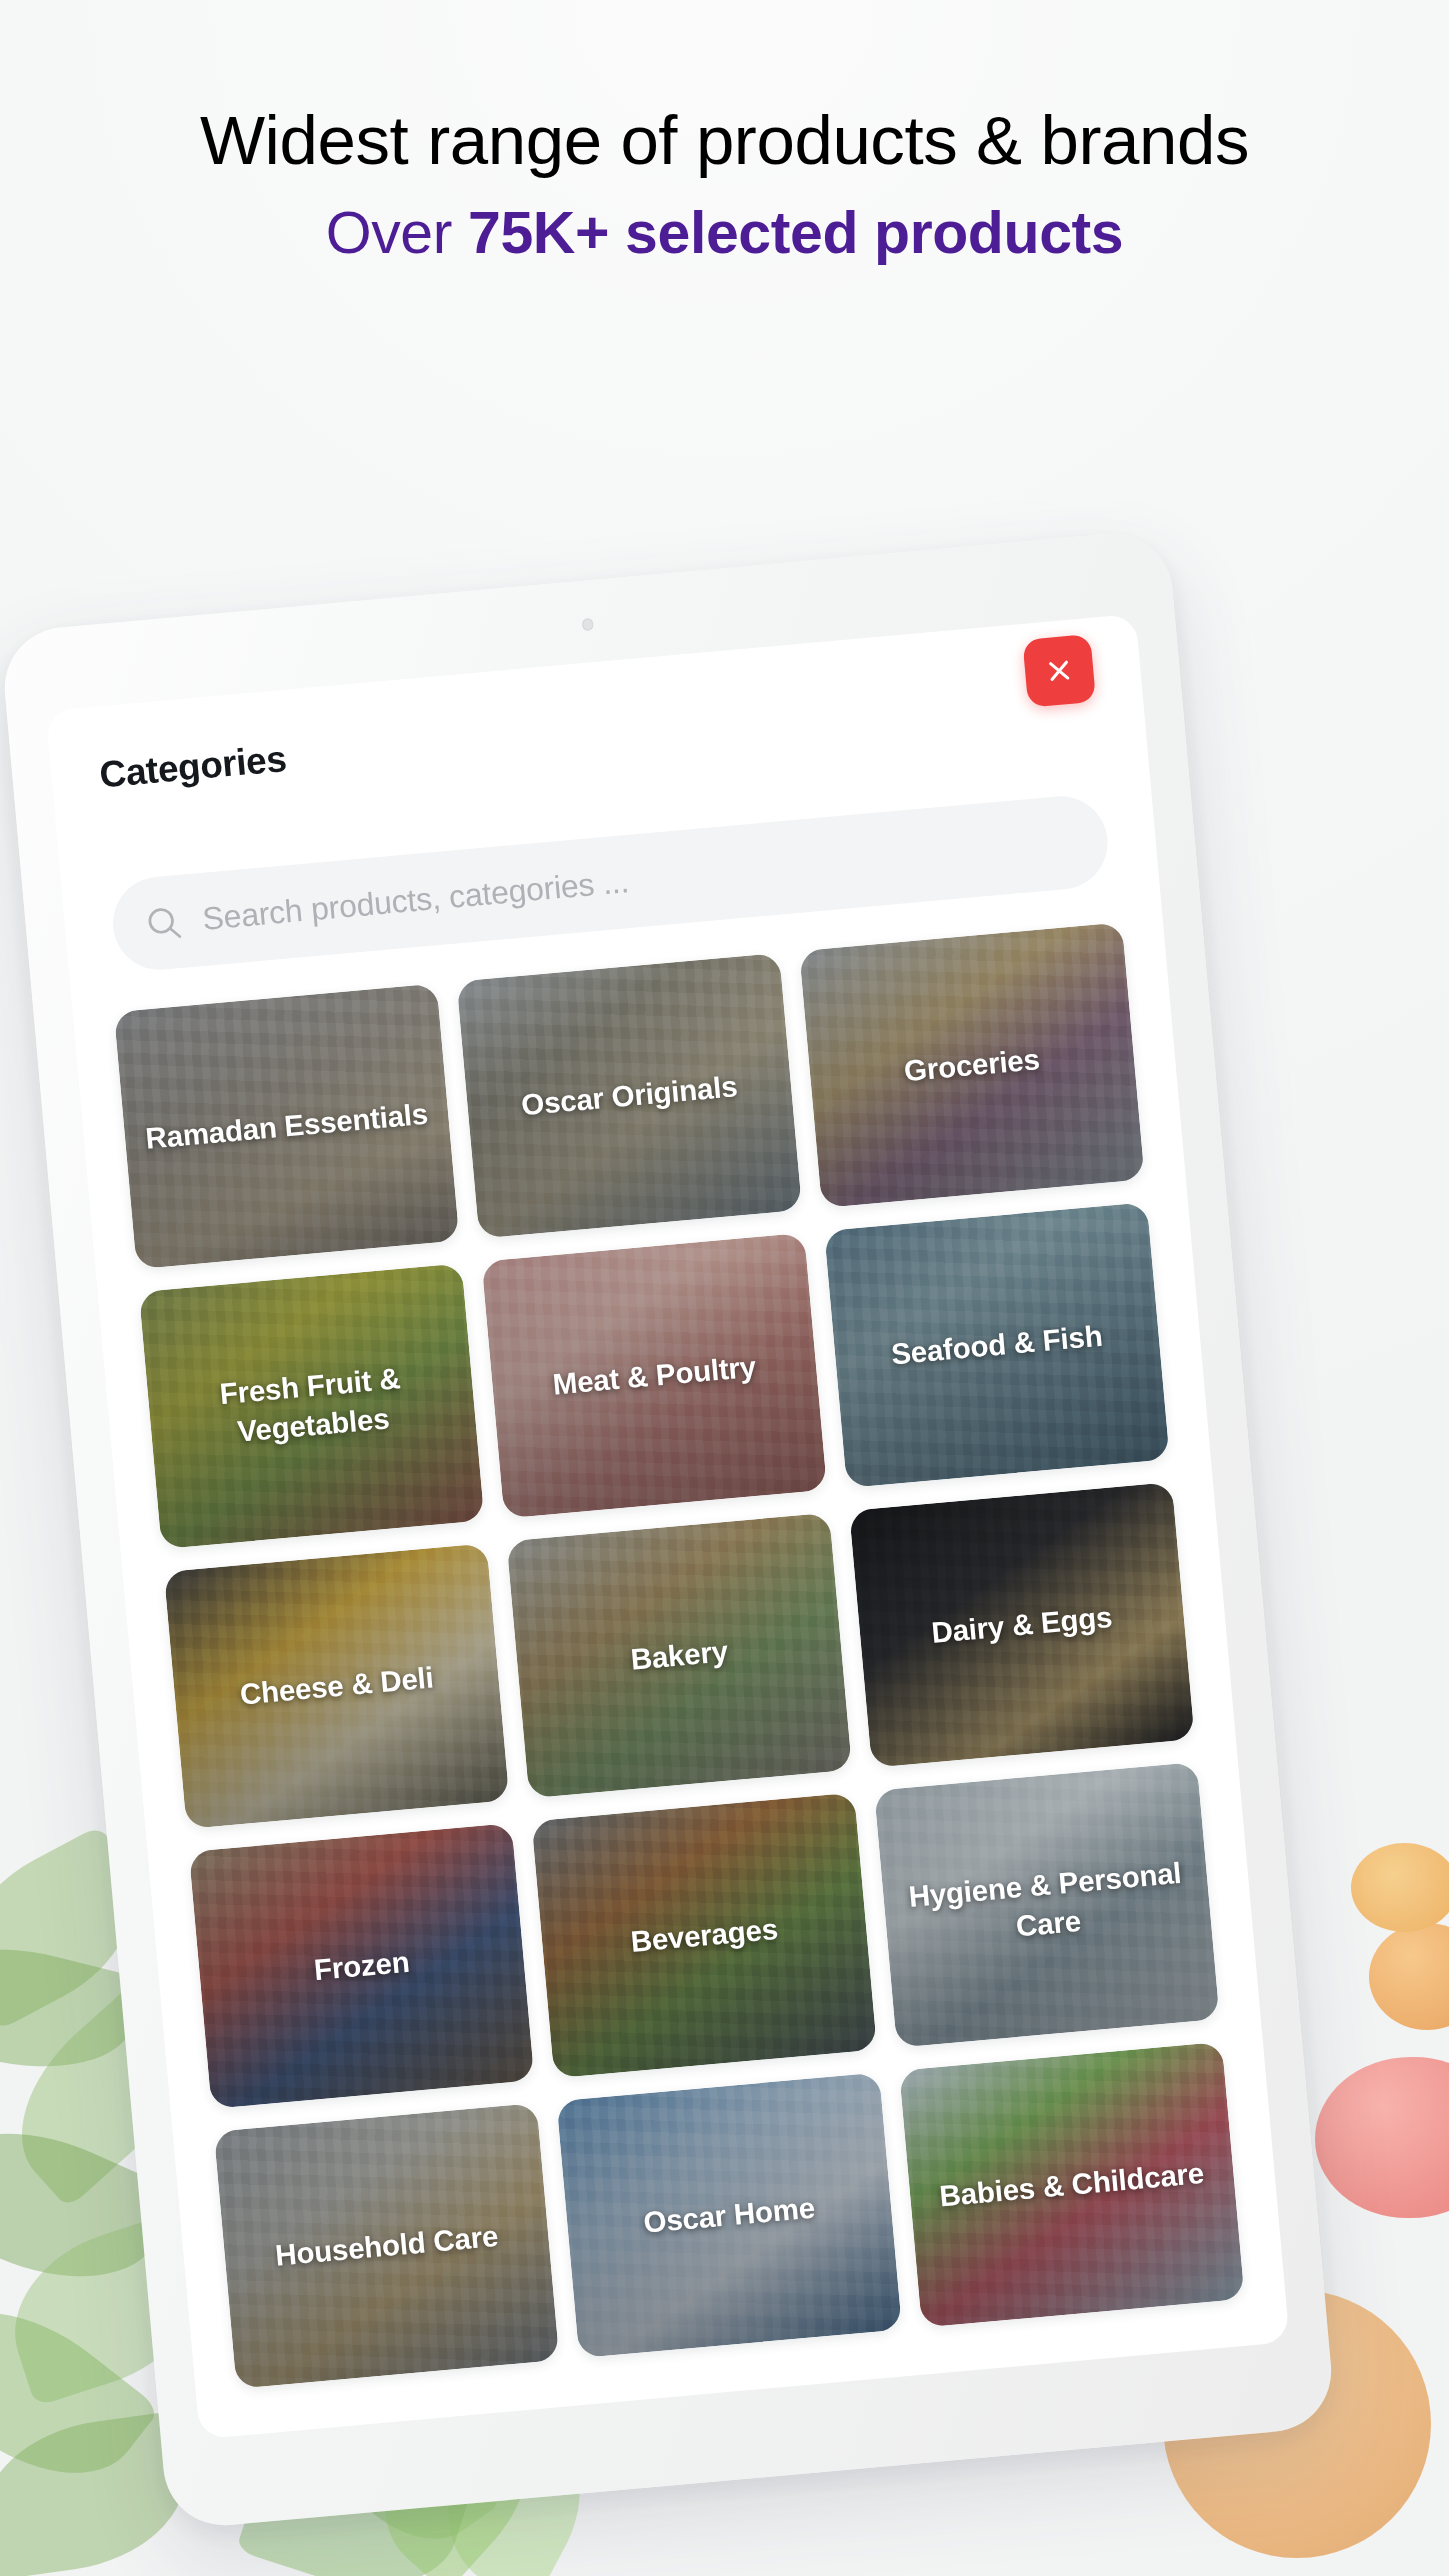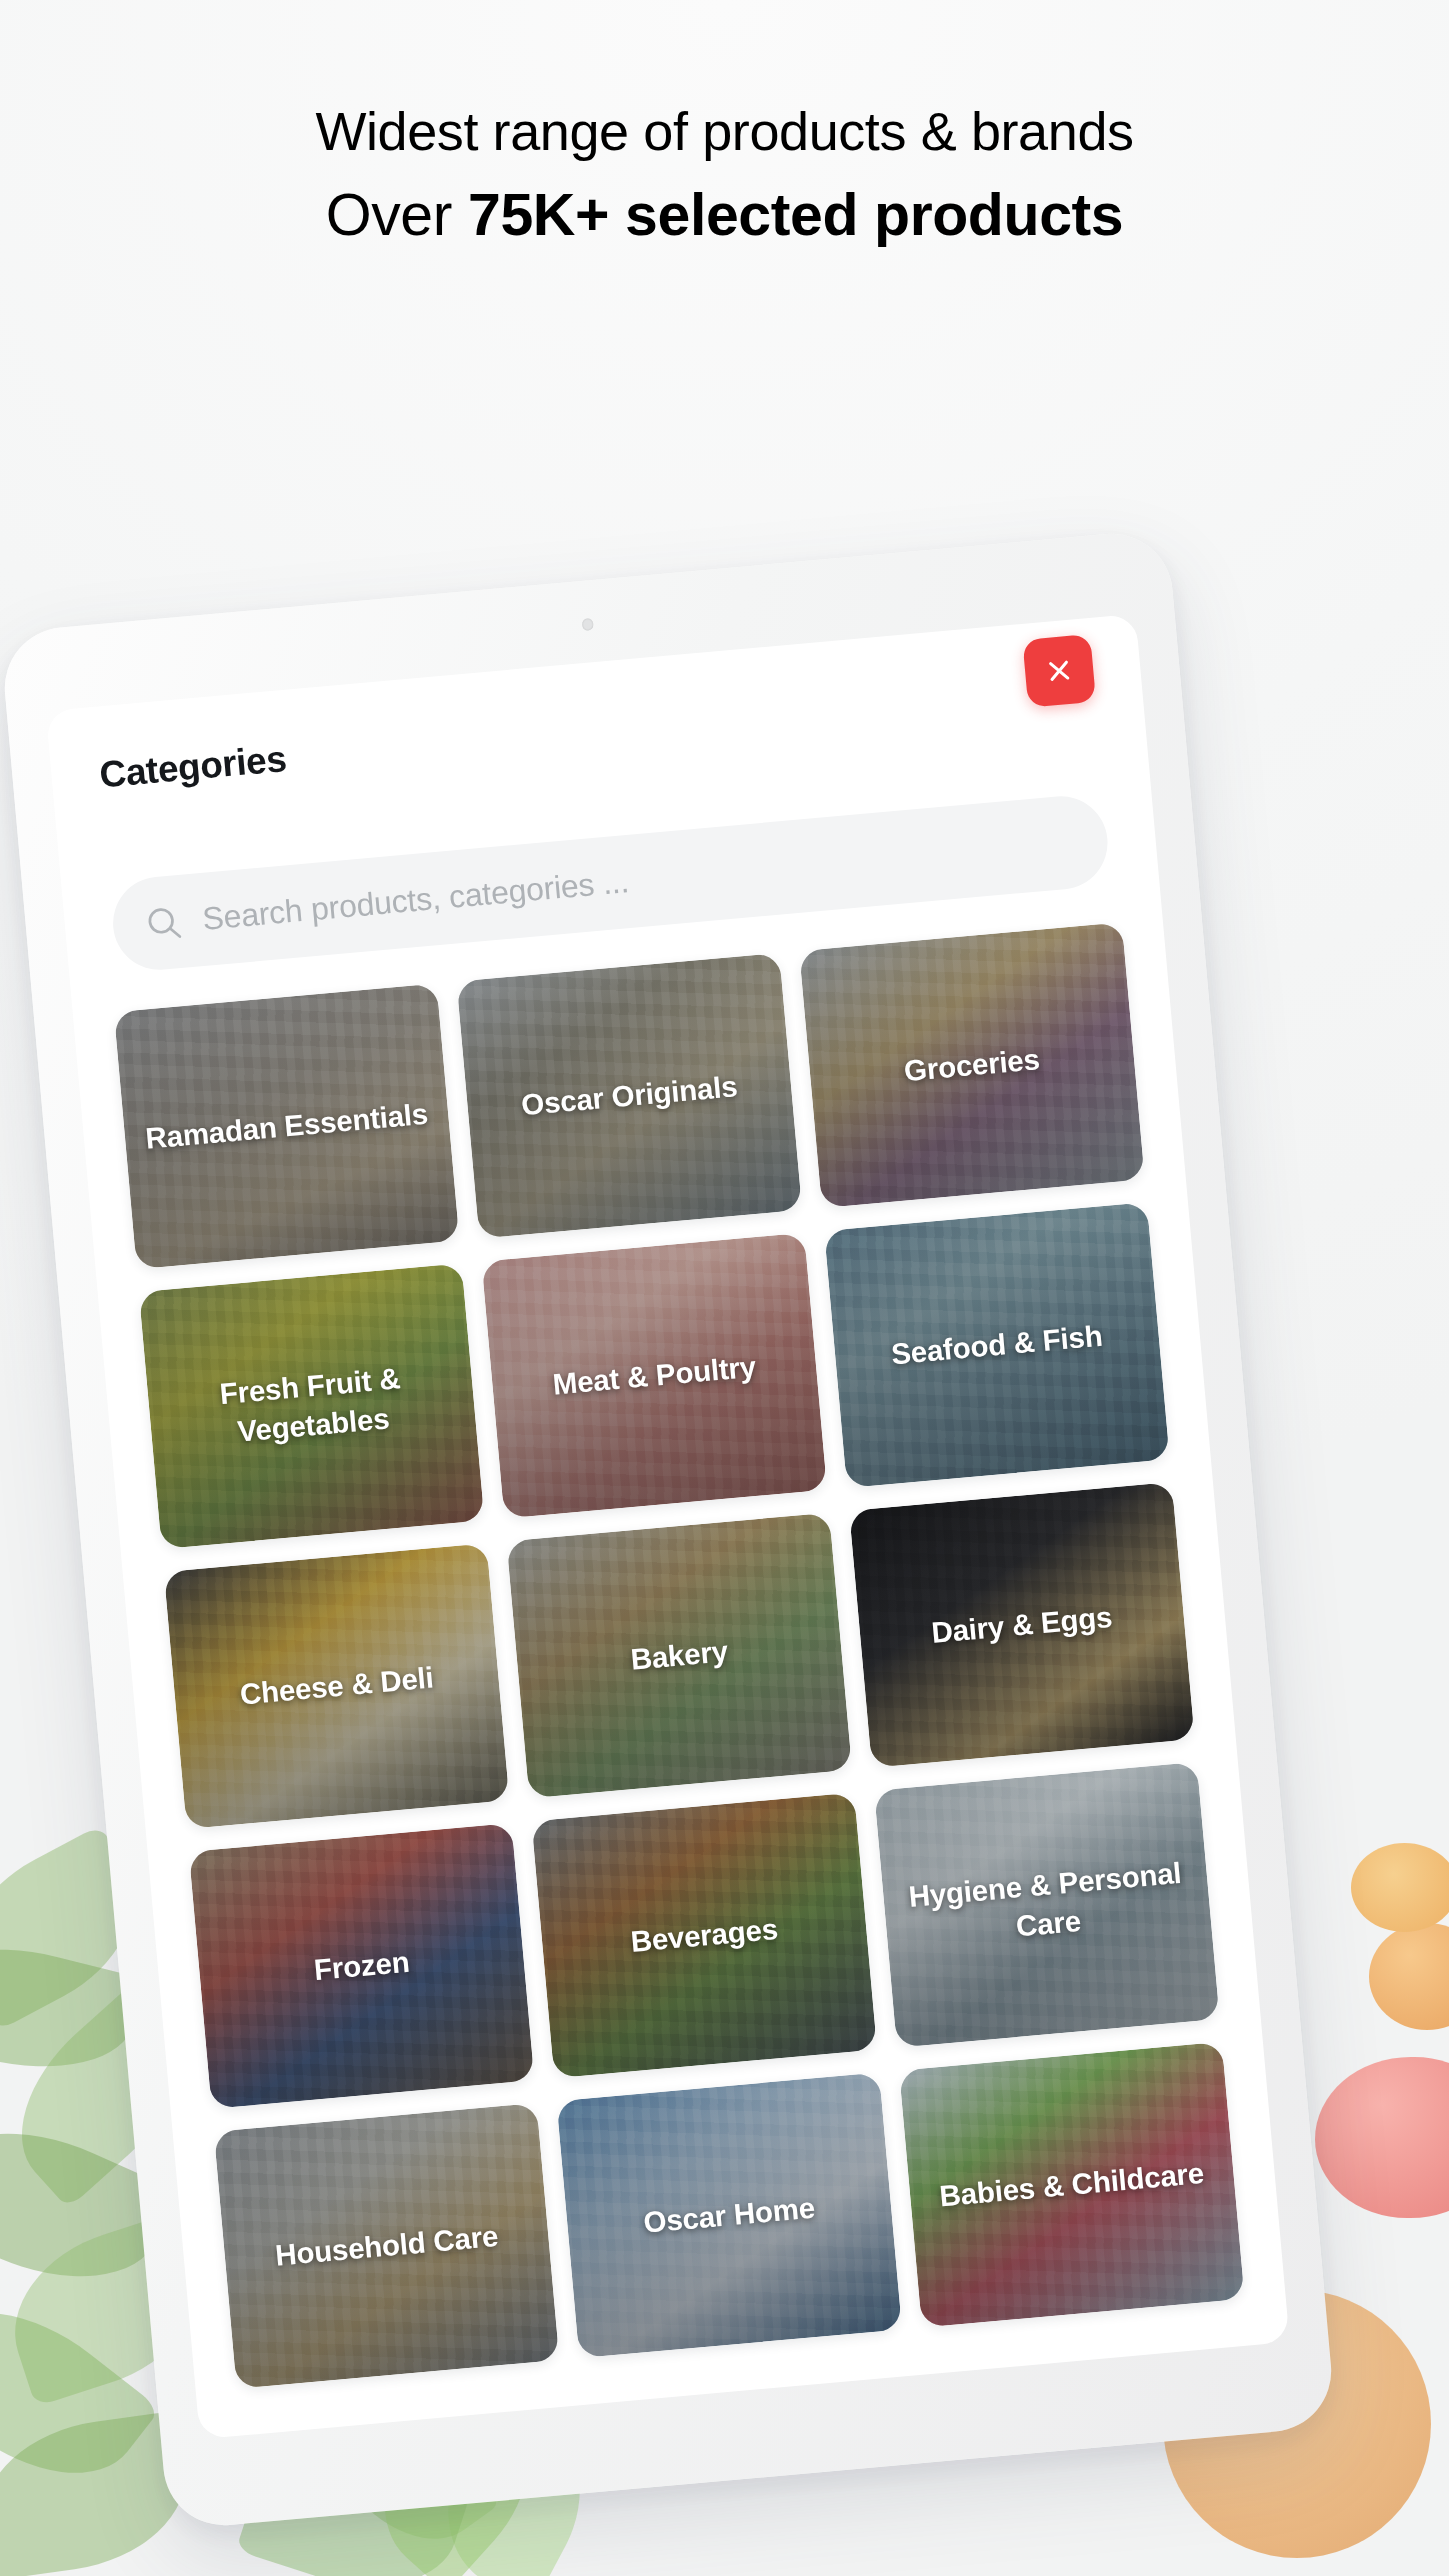--- a/index.html
+++ b/index.html
@@ -50,32 +50,32 @@
   
   .headline-wrap {
     position: absolute;
     top: 100px;
     left: 0;
     width: 1449px;
     text-align: center;
     z-index: 5;
   }
   .headline {
-    font-size: 54px;
+    font-size: 69px;
     line-height: 1.18;
     font-weight: 400;
     color: #000000;
     letter-spacing: -0.4px;
     padding: 0 152px;
   }
   .subheadline {
     margin-top: 19.7px;
     font-size: 59px;
     line-height: 1.1;
-    color: #000000;
+    color: #4c1d95;
     font-weight: 400;
     letter-spacing: -0.4px;
   }
   .subheadline .strong { font-weight: 700; }
 
   
   .tablet-stage {
     position: absolute;
     left: 0;
     top: 0;

